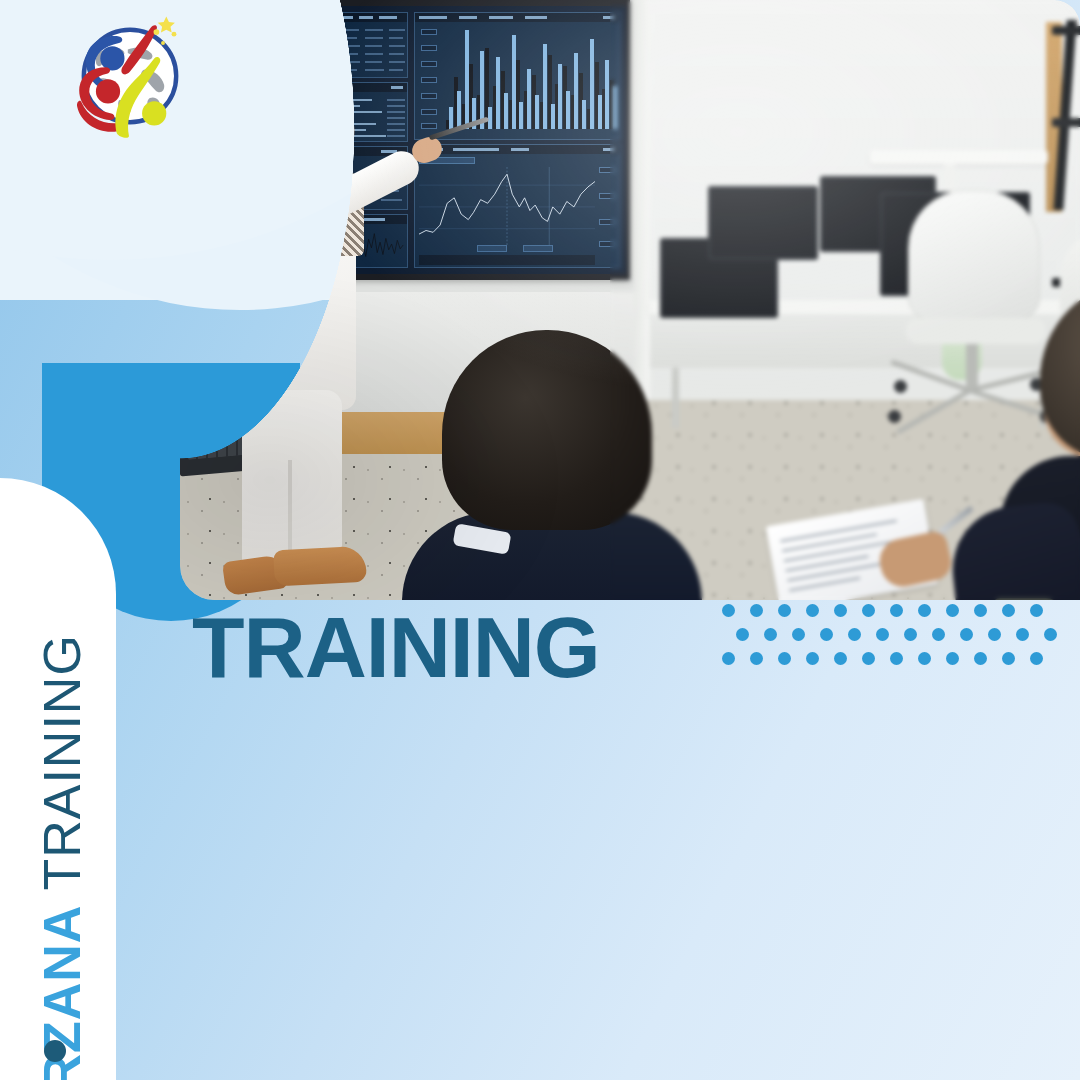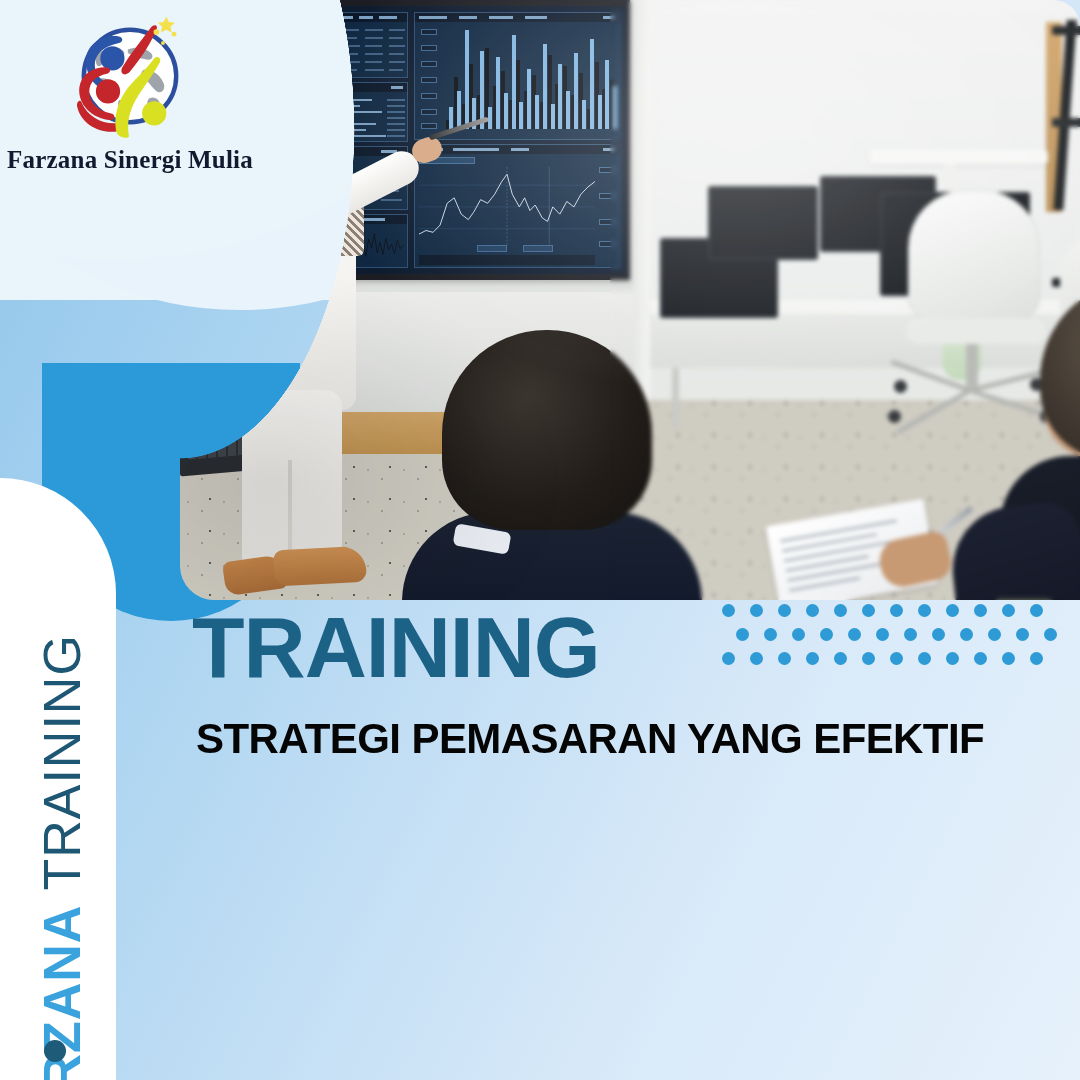--- a/index.html
+++ b/index.html
@@ -796,21 +796,20 @@
       <path d="M48 112c-4-16 2-34 16-48 6-6 12-12 18-20 3-3 7 0 5 4-8 14-16 24-22 34-6 11-8 22-6 32 1 4-9 2-11-2z" fill="#d9e021"></path>
       <circle cx="82" cy="94" r="11" fill="#d9e021"></circle>
 
       <path d="M84 18c-6 14-14 26-24 38-4 5-10 2-7-4 8-13 18-25 26-36 3-4 7-2 5 2z" fill="#c4262b"></path>
 
       <path d="M93 6l2.4 5 5.4.6-4 3.6 1.1 5.3L93 17.9l-4.9 2.6 1.1-5.3-4-3.6 5.4-.6z" fill="#f4e04d"></path>
       <circle cx="84" cy="20" r="2.6" fill="#f4e04d"></circle>
       <circle cx="100" cy="22" r="2.2" fill="#f4e04d"></circle>
       <circle cx="90" cy="30" r="1.8" fill="#f4e04d"></circle>
     </svg>
-    <div class="logo-text">Farzana Sinergi Mulia</div>
   </div>
 
   <div class="dot-grid" id="dot-grid">
       <span style="left: 0px; top: 0px; width: 13px; height: 13px; background: rgb(46, 155, 214);"></span>
       <span style="left: 28px; top: 0px; width: 13px; height: 13px; background: rgb(46, 155, 214);"></span>
       <span style="left: 56px; top: 0px; width: 13px; height: 13px; background: rgb(46, 155, 214);"></span>
       <span style="left: 84px; top: 0px; width: 13px; height: 13px; background: rgb(46, 155, 214);"></span>
       <span style="left: 112px; top: 0px; width: 13px; height: 13px; background: rgb(46, 155, 214);"></span>
       <span style="left: 140px; top: 0px; width: 13px; height: 13px; background: rgb(46, 155, 214);"></span>
       <span style="left: 168px; top: 0px; width: 13px; height: 13px; background: rgb(46, 155, 214);"></span>
@@ -839,21 +838,20 @@
       <span style="left: 140px; top: 48px; width: 13px; height: 13px; background: rgb(46, 155, 214);"></span>
       <span style="left: 168px; top: 48px; width: 13px; height: 13px; background: rgb(46, 155, 214);"></span>
       <span style="left: 196px; top: 48px; width: 13px; height: 13px; background: rgb(46, 155, 214);"></span>
       <span style="left: 224px; top: 48px; width: 13px; height: 13px; background: rgb(46, 155, 214);"></span>
       <span style="left: 252px; top: 48px; width: 13px; height: 13px; background: rgb(46, 155, 214);"></span>
       <span style="left: 280px; top: 48px; width: 13px; height: 13px; background: rgb(46, 155, 214);"></span>
       <span style="left: 308px; top: 48px; width: 13px; height: 13px; background: rgb(46, 155, 214);"></span>
     </div>
 
   <div class="title">TRAINING</div>
-  <div class="subtitle">STRATEGI PEMASARAN YANG EFEKTIF</div>
 
   <div class="vert-wrap">
     <span class="vert-a">FARZANA</span>
     <span class="vert-b">TRAINING</span>
   </div>
 
   <div class="corner-dot"></div>
 </div>
 
 </body></html>

